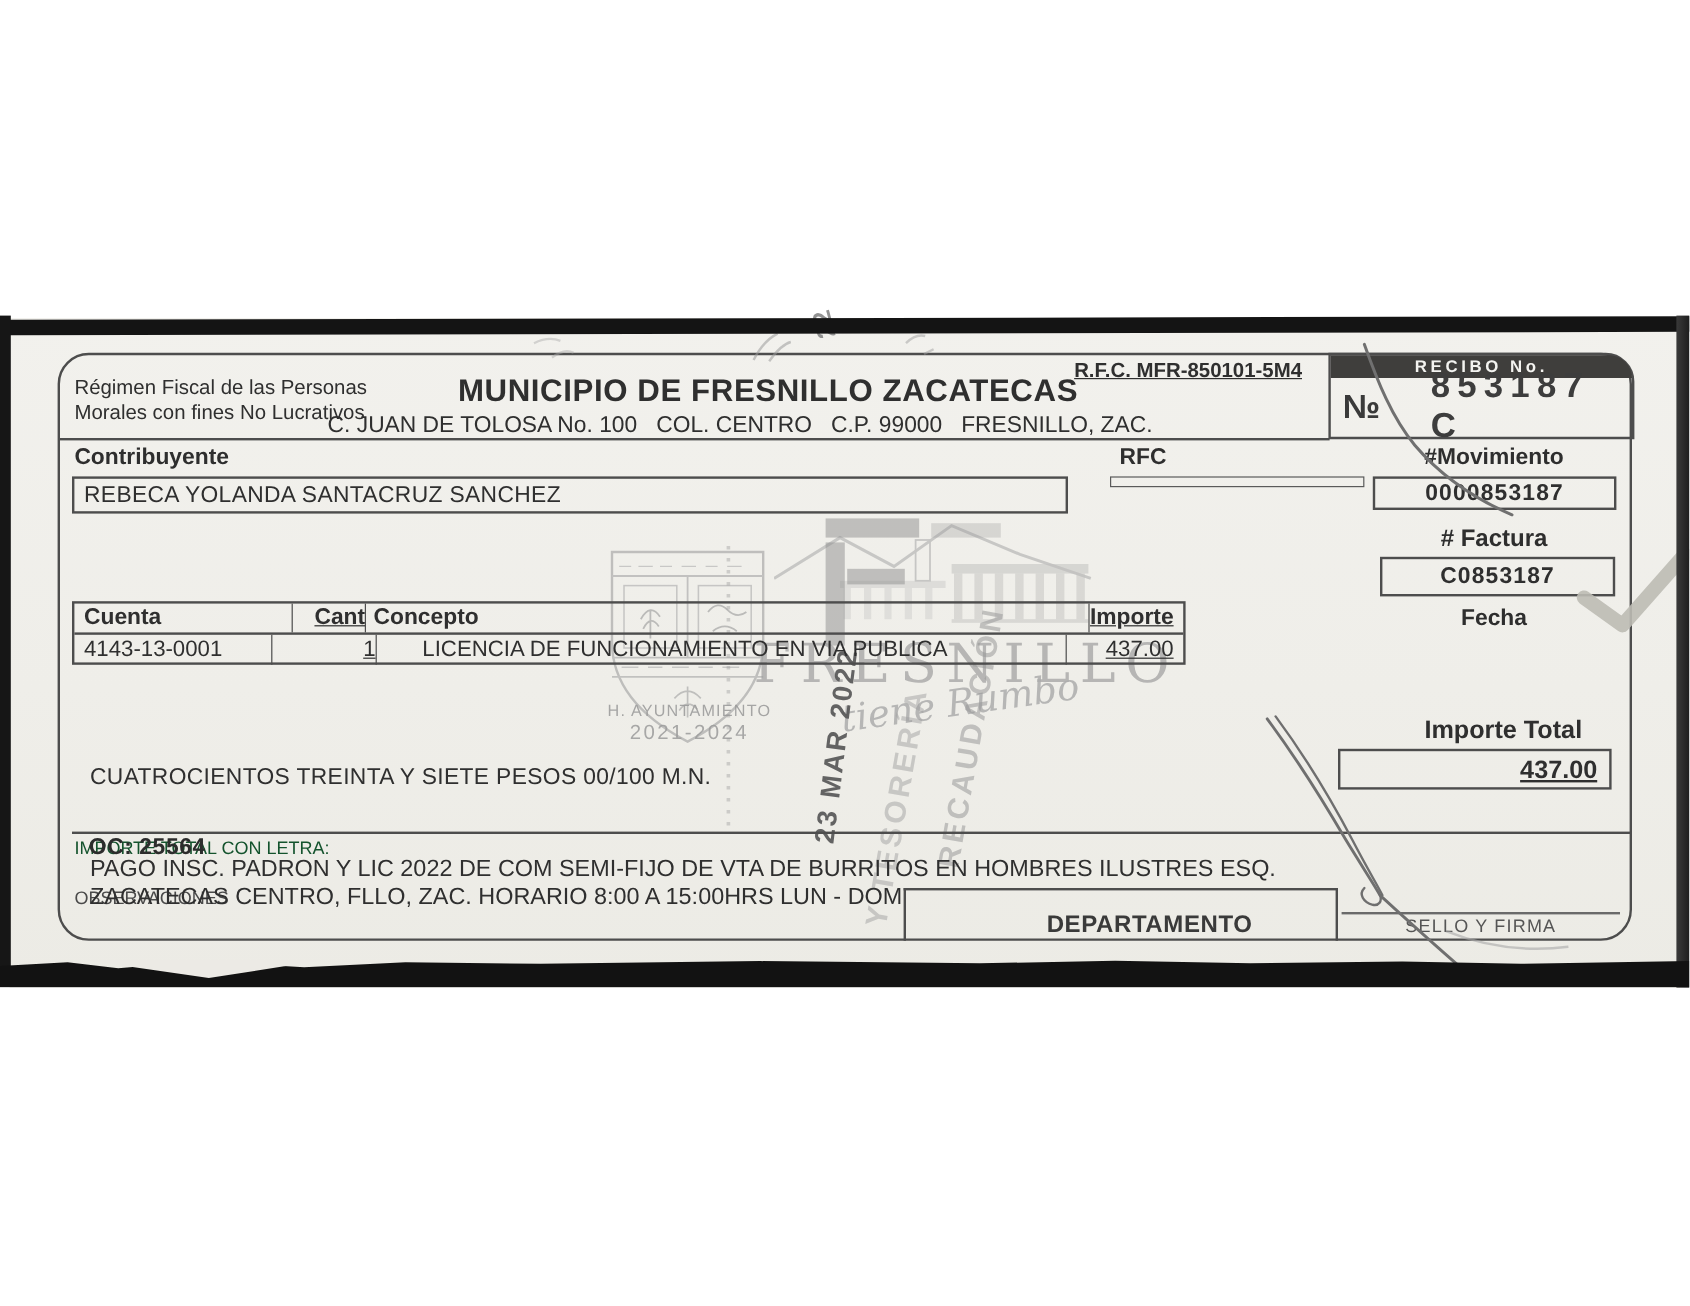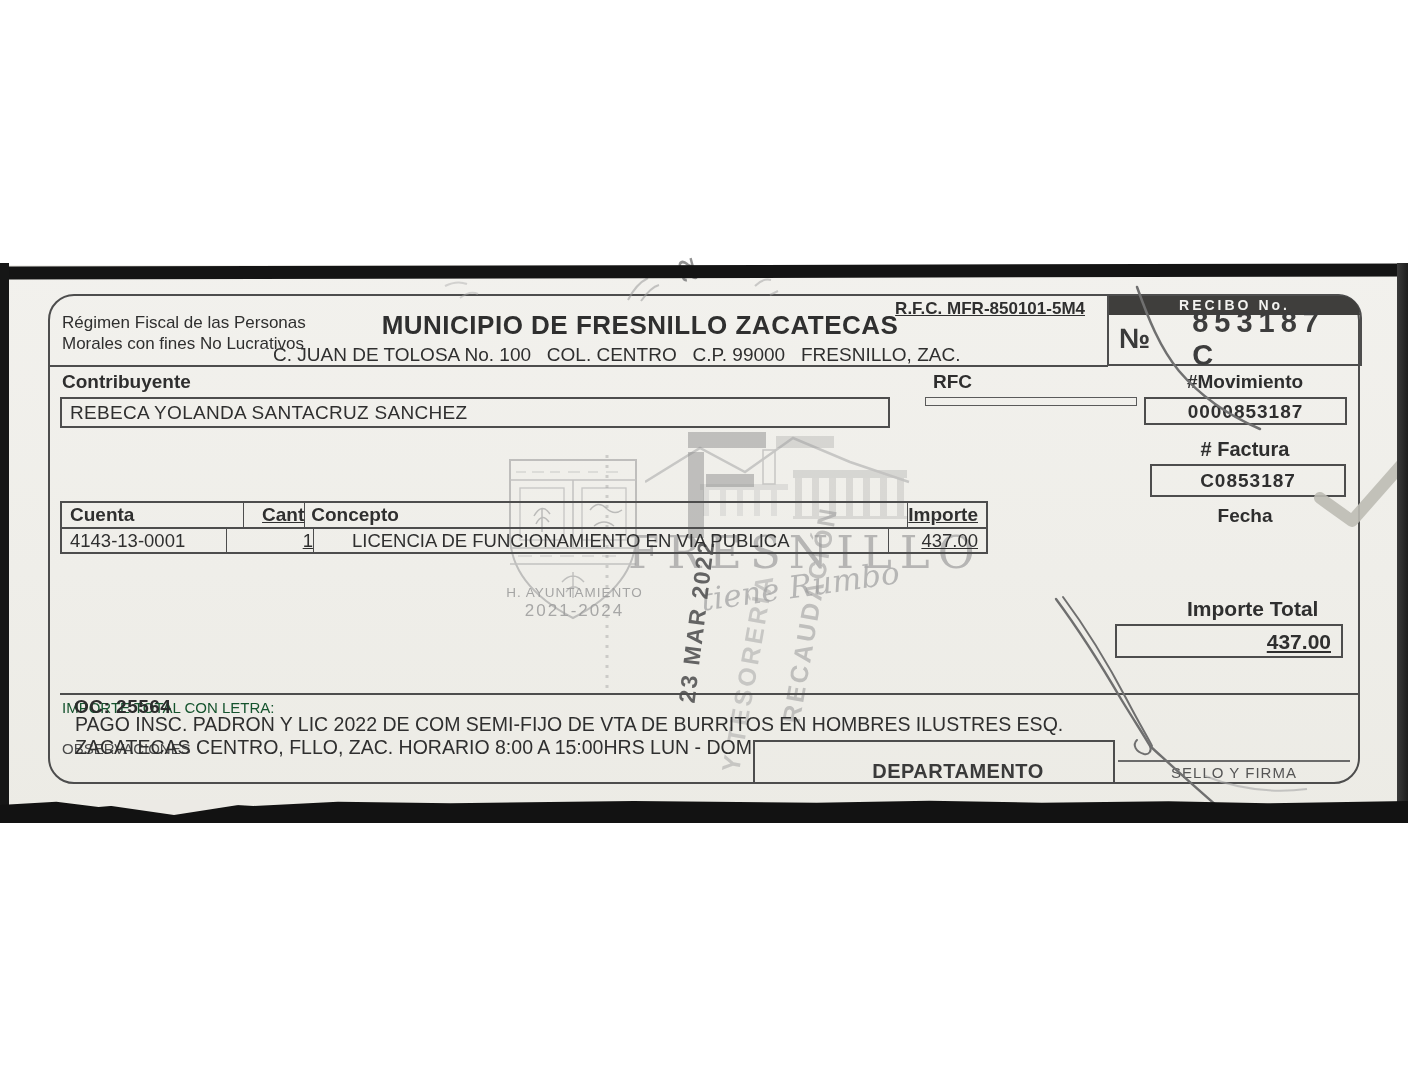--- a/index.html
+++ b/index.html
@@ -116,20 +116,21 @@
       <div class="b ink rt" style="flex:1;font-size:19px;padding-right:8px;line-height:23px;box-sizing:border-box;">Importe</div>
     </div>
     <div style="display:flex;height:25px;gap:32px;">
       <div class="ink" style="width:184px;font-size:18.5px;padding-left:8px;line-height:23px;border-right:1.5px solid #4d4d4d;box-sizing:border-box;">4143-13-0001</div>
       <div class="ink rt" style="width:62px;font-size:18.5px;line-height:23px;border-right:1.5px solid #4d4d4d;box-sizing:border-box;">1</div>
       <div class="ink" style="width:610px;font-size:18.5px;padding-left:6px;line-height:23px;border-right:1.5px solid #4d4d4d;box-sizing:border-box;white-space:nowrap;">LICENCIA DE FUNCIONAMIENTO EN VIA PUBLICA</div>
       <div class="ink rt" style="flex:1;font-size:18.5px;padding-right:8px;line-height:23px;box-sizing:border-box;">437.00</div>
     </div>
   </div>
 
+  <div class="abs ink" style="left:75px;top:637px;font-size:19px;letter-spacing:.3px;">CUATROCIENTOS TREINTA Y SIETE PESOS 00/100 M.N.</div>
 
   <div class="abs b ink" style="left:1187px;top:597px;font-size:21px;">Importe Total</div>
   <div class="abs box" style="left:1115px;top:624px;width:228px;height:34px;">
     <div class="b ink rt" style="font-size:21px;line-height:31px;padding-right:10px;">437.00</div>
   </div>
 
   <div class="abs" style="left:60px;top:693px;width:1300px;height:2px;background:#4d4d4d;"></div>
   <div class="abs" style="left:62px;top:699px;font-size:15px;color:#14532d;">IMPORTE TOTAL CON LETRA:</div>
   <div class="abs b" style="left:74px;top:696px;font-size:19px;color:#2c2c2c;letter-spacing:.5px;">OC: 25564</div>
   <div class="abs ink" style="left:75px;top:713px;font-size:19.5px;white-space:nowrap;">PAGO INSC. PADRON Y LIC 2022 DE COM SEMI-FIJO DE VTA DE BURRITOS EN HOMBRES ILUSTRES ESQ.</div>

